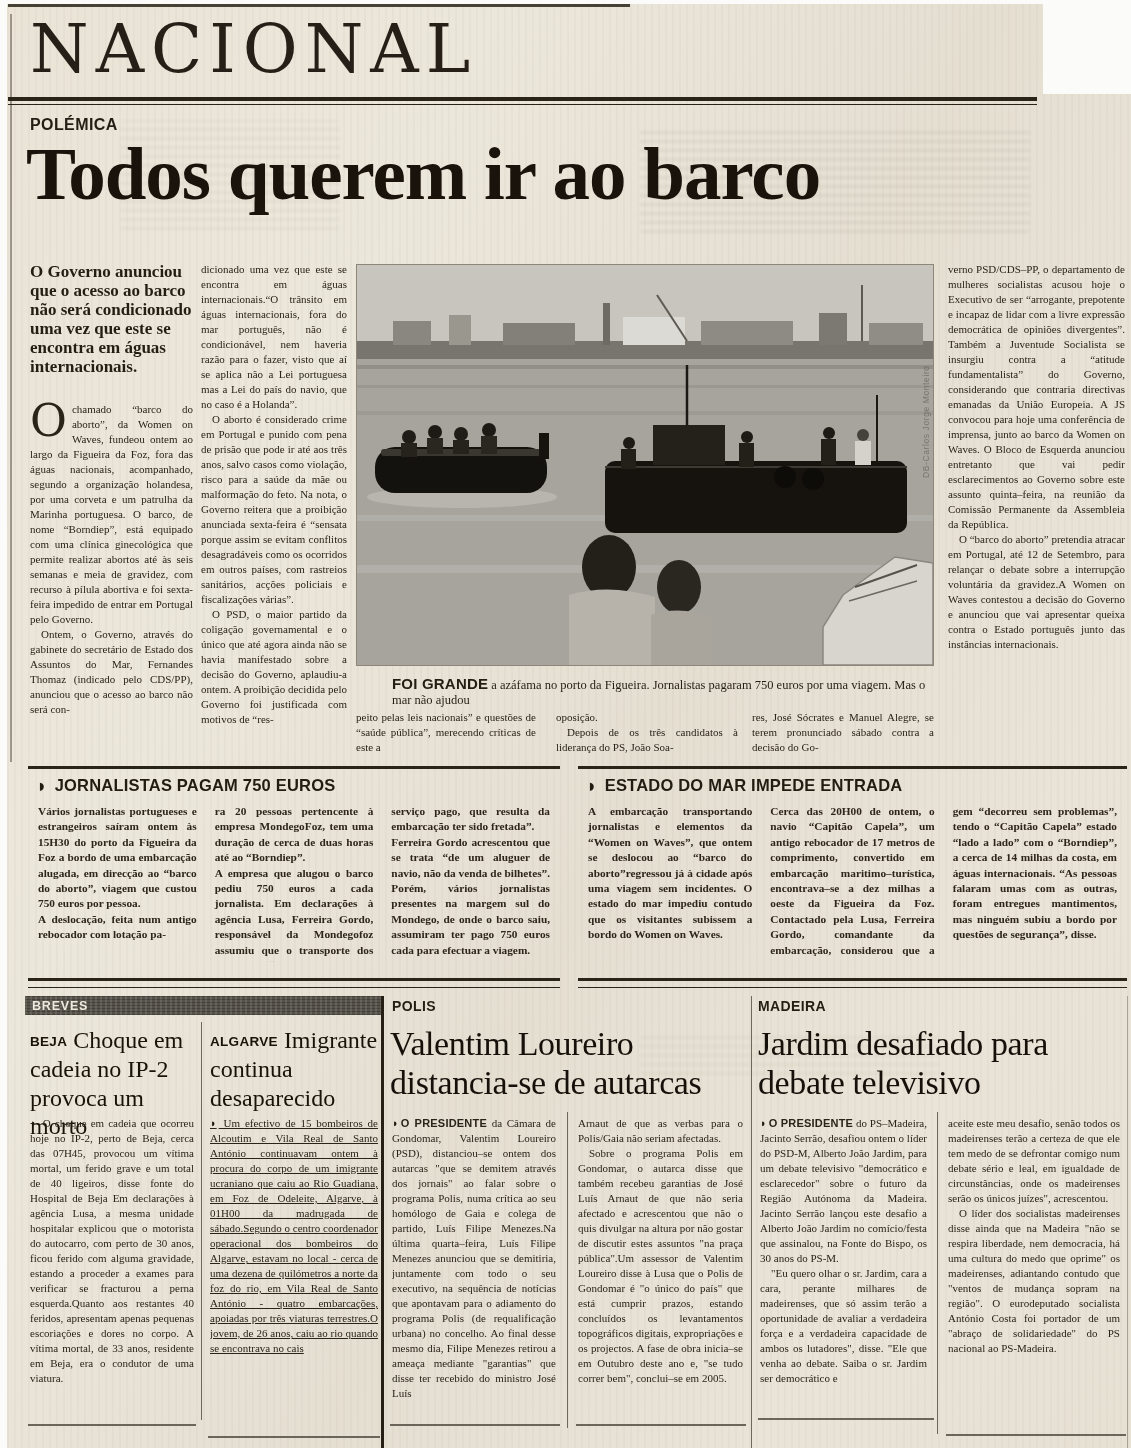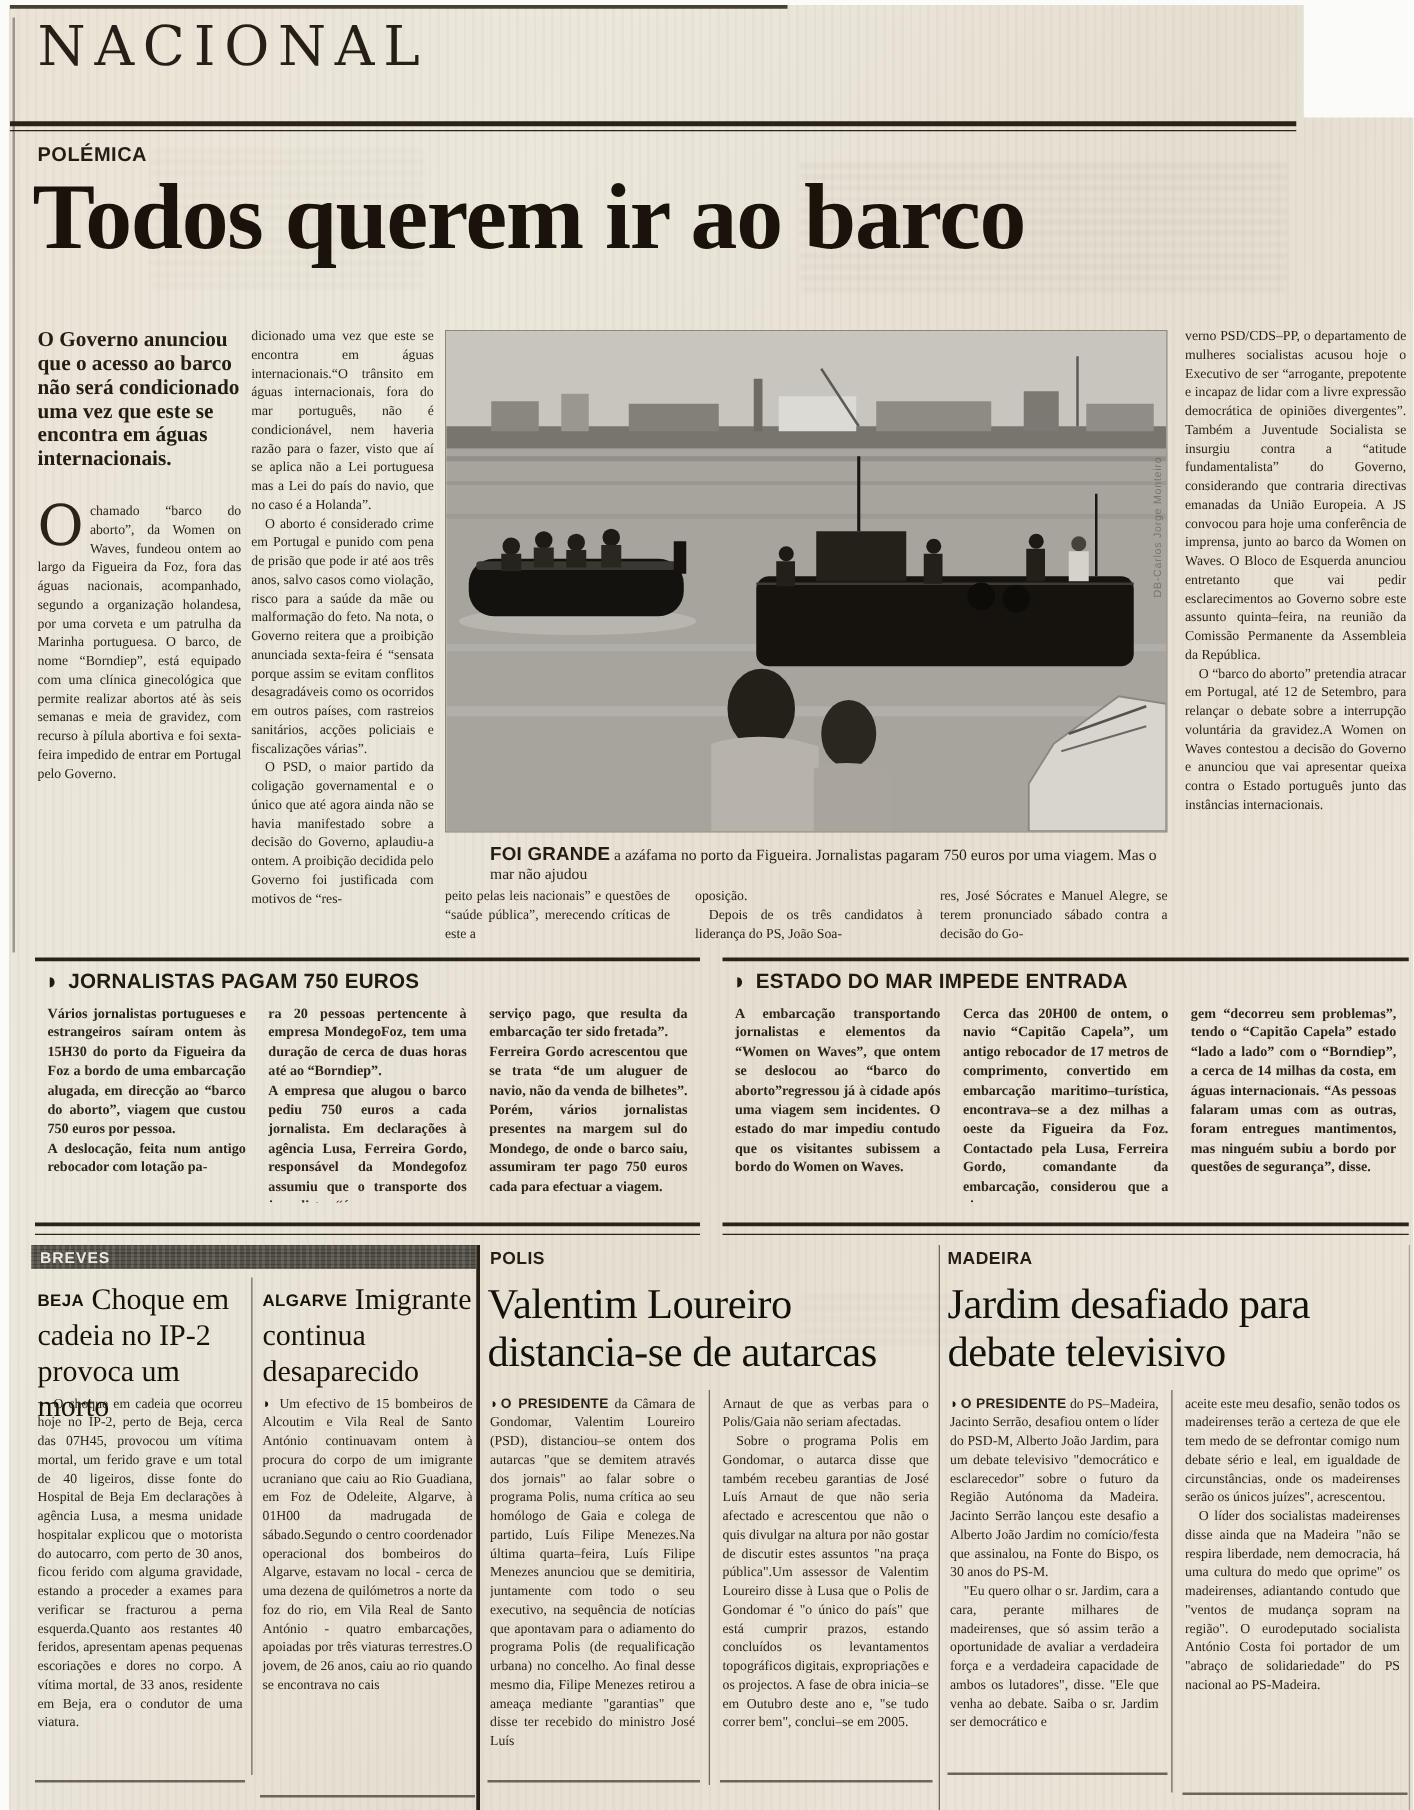--- a/index.html
+++ b/index.html
@@ -10,21 +10,21 @@
           repeating-linear-gradient(90deg,rgba(120,108,88,.045) 0 2px,rgba(0,0,0,0) 2px 7px),
           linear-gradient(115deg,#eae4d7 0%,#ece7db 28%,#e5dfd2 55%,#eae4d8 80%,#e7e1d4 100%);
         clip-path:polygon(7px 4px,1043px 4px,1043px 94px,1131px 94px,1131px 1448px,7px 1448px);}
   .abs{position:absolute;}
   .bleed{position:absolute;opacity:.09;filter:blur(1.6px);border-radius:4px;
         background:repeating-linear-gradient(0deg,#6b6353 0 3px,transparent 3px 9px);}
   .hline{position:absolute;background:#2a2318;}
   .vrule{position:absolute;background:#6e675b;width:1px;}
   .vrule.heavy{width:2.5px;background:#261f15;}
   .endrule{position:absolute;height:2px;background:#564f44;opacity:.85;}
-  .masthead{font-family:"DejaVu Serif",serif;font-size:44px;line-height:1;letter-spacing:7px;
+  .masthead{font-family:"DejaVu Serif",serif;font-size:67px;line-height:1;letter-spacing:7px;
         color:#261f18;font-weight:400;}
   .kicker{font-family:"Liberation Sans",sans-serif;font-weight:700;font-size:16px;
         letter-spacing:.4px;color:#241d13;}
   .headline{font-family:"Liberation Serif",serif;font-weight:700;font-size:75px;line-height:1.02;
         letter-spacing:-1px;color:#1a130c;}
   .standfirst{font-weight:700;font-size:17px;line-height:19px;color:#241d13;}
   .bodycol{font-size:11px;line-height:15px;text-align:justify;overflow:hidden;}
   .bodycol p{margin:0;}
   .bodycol p.ind{text-indent:11px;}
   .gap{height:26px;}
@@ -77,20 +77,21 @@
   <div class="hline" style="left:8px;top:104px;width:1029px;height:1.2px;"></div>
 
   <div class="abs kicker" style="left:30px;top:116px;">POLÉMICA</div>
   <div class="abs headline" style="left:26px;top:136px;width:1010px;font-family:Liberation Serif, serif;">Todos querem ir ao barco</div>
 
   <div class="abs" style="left:30px;top:262px;width:163px;height:502px;overflow:hidden;">
     <div class="standfirst">O Governo anunciou que o acesso ao barco não será condicionado uma vez que este se encontra em águas internacionais.</div>
     <div class="gap"></div>
     <div class="bodycol">
       <p><span class="dropcap">O</span><span>chamado “barco do aborto”, da Women on Waves, fundeou ontem ao largo da Figueira da Foz, fora das águas nacionais, acompanhado, segundo a organização holandesa, por uma corveta e um patrulha da Marinha portuguesa. O barco, de nome “Borndiep”, está equipado com uma clínica ginecológica que permite realizar abortos até às seis semanas e meia de gravidez, com recurso à pílula abortiva e foi sexta-feira impedido de entrar em Portugal pelo Governo.</span></p>
+      <p class="ind">Ontem, o Governo, através do gabinete do secretário de Estado dos Assuntos do Mar, Fernandes Thomaz (indicado pelo CDS/PP), anunciou que o acesso ao barco não será con-</p>
     </div>
   </div>
 
   <div class="abs bodycol" style="left:201px;top:262px;width:146px;height:503px;">
     <p>dicionado uma vez que este se encontra em águas internacionais.“O trânsito em águas internacionais, fora do mar português, não é condicionável, nem haveria razão para o fazer, visto que aí se aplica não a Lei portuguesa mas a Lei do país do navio, que no caso é a Holanda”.</p>
     <p class="ind">O aborto é considerado crime em Portugal e punido com pena de prisão que pode ir até aos três anos, salvo casos como violação, risco para a saúde da mãe ou malformação do feto. Na nota, o Governo reitera que a proibição anunciada sexta-feira é “sensata porque assim se evitam conflitos desagradáveis como os ocorridos em outros países, com rastreios sanitários, acções policiais e fiscalizações várias”.</p>
     <p class="ind">O PSD, o maior partido da coligação governamental e o único que até agora ainda não se havia manifestado sobre a decisão do Governo, aplaudiu-a ontem. A proibição decidida pelo Governo foi justificada com motivos de “res-</p>
   </div>
 
   <div class="photo-frame" style="left:356px;top:264px;width:578px;height:402px;">
@@ -237,21 +238,21 @@
     <span class="bk">BEJA</span><span> Choque em cadeia no IP-2 provoca um morto</span>
   </div>
   <div class="abs bodycol" style="left:30px;top:1116px;width:164px;height:300px;">
     <p><span class="marker">◗</span><span> O choque em cadeia que ocorreu hoje no IP-2, perto de Beja, cerca das 07H45, provocou um vítima mortal, um ferido grave e um total de 40 ligeiros, disse fonte do Hospital de Beja Em declarações à agência Lusa, a mesma unidade hospitalar explicou que o motorista do autocarro, com perto de 30 anos, ficou ferido com alguma gravidade, estando a proceder a exames para verificar se fracturou a perna esquerda.Quanto aos restantes 40 feridos, apresentam apenas pequenas escoriações e dores no corpo. A vítima mortal, de 33 anos, residente em Beja, era o condutor de uma viatura.</span></p>
   </div>
   <div class="endrule" style="left:28px;top:1424px;width:168px;"></div>
 
   <div class="abs brief-title" style="left:210px;top:1026px;width:168px;">
     <span class="bk">ALGARVE</span><span> Imigrante continua desaparecido</span>
   </div>
-  <div class="abs bodycol" style="left:210px;top:1116px;width:168px;height:314px;">
+  <div class="abs bodycol" style="left:210px;top:1116px;width:168px;height:314px;text-decoration:underline;">
     <p><span class="marker">◗</span><span> Um efectivo de 15 bombeiros de Alcoutim e Vila Real de Santo António continuavam ontem à procura do corpo de um imigrante ucraniano que caiu ao Rio Guadiana, em Foz de Odeleite, Algarve, à 01H00 da madrugada de sábado.Segundo o centro coordenador operacional dos bombeiros do Algarve, estavam no local - cerca de uma dezena de quilómetros a norte da foz do rio, em Vila Real de Santo António - quatro embarcações, apoiadas por três viaturas terrestres.O jovem, de 26 anos, caiu ao rio quando se encontrava no cais</span></p>
   </div>
   <div class="endrule" style="left:208px;top:1436px;width:172px;"></div>
 
   <div class="abs sec-kicker" style="left:392px;top:998px;">POLIS</div>
   <div class="abs sec-headline" style="left:390px;top:1024px;width:368px;">Valentim Loureiro distancia-se de autarcas</div>
   <div class="abs bodycol" style="left:392px;top:1116px;width:164px;height:308px;">
     <p><span class="marker">◗</span><span class="leadin">O PRESIDENTE</span><span> da Câmara de Gondomar, Valentim Loureiro (PSD), distanciou–se ontem dos autarcas "que se demitem através dos jornais" ao falar sobre o programa Polis, numa crítica ao seu homólogo de Gaia e colega de partido, Luís Filipe Menezes.Na última quarta–feira, Luís Filipe Menezes anunciou que se demitiria, juntamente com todo o seu executivo, na sequência de notícias que apontavam para o adiamento do programa Polis (de requalificação urbana) no concelho. Ao final desse mesmo dia, Filipe Menezes retirou a ameaça mediante "garantias" que disse ter recebido do ministro José Luís</span></p>
   </div>
   <div class="endrule" style="left:390px;top:1424px;width:170px;"></div>

